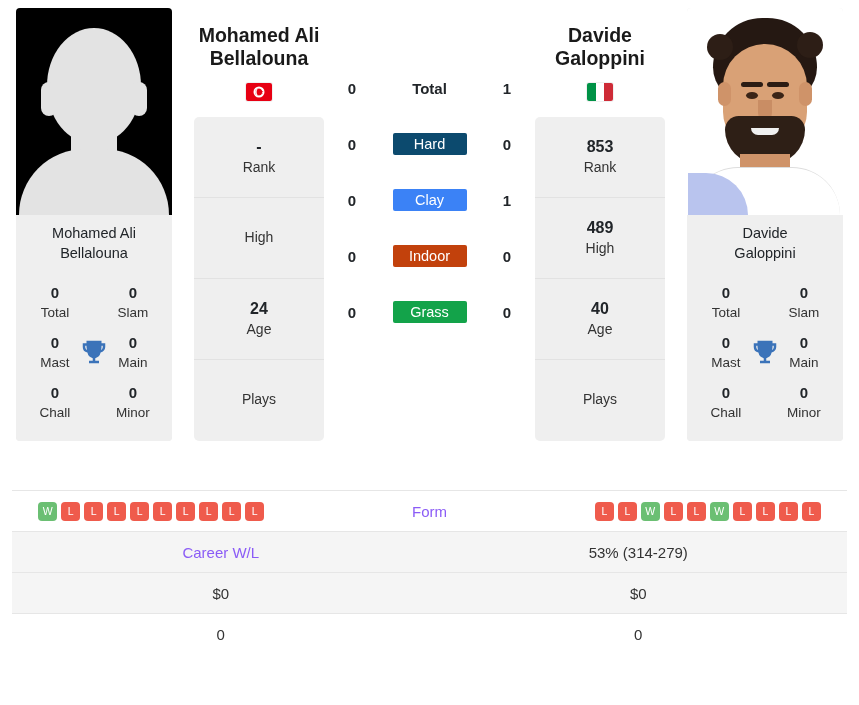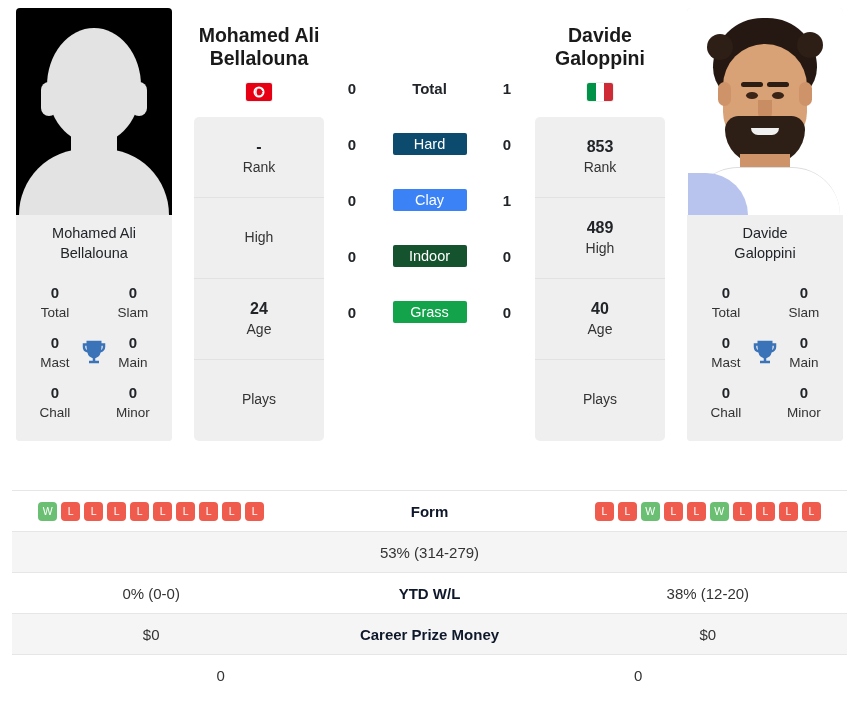--- a/index.html
+++ b/index.html
@@ -266,21 +266,21 @@
     height: 41px;
     border-top: 1px solid #e6e6e6;
   }
   .trow.alt { background: #f5f5f5; }
   .tcell {
     flex: 1;
     text-align: center;
     font-size: 15px;
     color: #333333;
   }
-  .tcell.mid { font-weight: bold; color: #0f172a; }
+  .tcell.mid { font-weight: normal; color: #8b5cf6; }
   .form-strip {
     display: flex;
     justify-content: center;
     gap: 4px;
   }
   .fb {
     width: 19px; height: 19px;
     border-radius: 4px;
     color: #ffffff;
     font-size: 10.5px;
@@ -399,21 +399,21 @@
         <div class="h2h-row">
           <div class="h2h-num">0</div>
           <div class="h2h-mid">
             <span class="surface-badge" style="background: #3b82f6;">Clay</span>
           </div>
           <div class="h2h-num">1</div>
         </div>
         <div class="h2h-row">
           <div class="h2h-num">0</div>
           <div class="h2h-mid">
-            <span class="surface-badge" style="background: #14532d;">Indoor</span>
+            <span class="surface-badge" style="background: #c2410c;">Indoor</span>
           </div>
           <div class="h2h-num">0</div>
         </div>
         <div class="h2h-row">
           <div class="h2h-num">0</div>
           <div class="h2h-mid">
             <span class="surface-badge" style="background: rgb(19, 163, 74);">Grass</span>
           </div>
           <div class="h2h-num">0</div>
         </div>
@@ -540,30 +540,25 @@
             <span class="fb l">L</span>
             <span class="fb w">W</span>
             <span class="fb l">L</span>
             <span class="fb l">L</span>
             <span class="fb l">L</span>
             <span class="fb l">L</span>
           </div>
         </div>
       </div>
       <div class="trow alt">
+        <div class="tcell mid">Career W/L</div>
         <div class="tcell">53% (314-279)</div>
-      </div>
-      <div class="trow">
-        <div class="tcell">0% (0-0)</div>
-        <div class="tcell mid">YTD W/L</div>
-        <div class="tcell">38% (12-20)</div>
       </div>
       <div class="trow alt">
         <div class="tcell">$0</div>
-        <div class="tcell mid">Career Prize Money</div>
         <div class="tcell">$0</div>
       </div>
       <div class="trow">
         <div class="tcell">0</div>
         <div class="tcell">0</div>
       </div>
     </div>
 
 </div>
 

